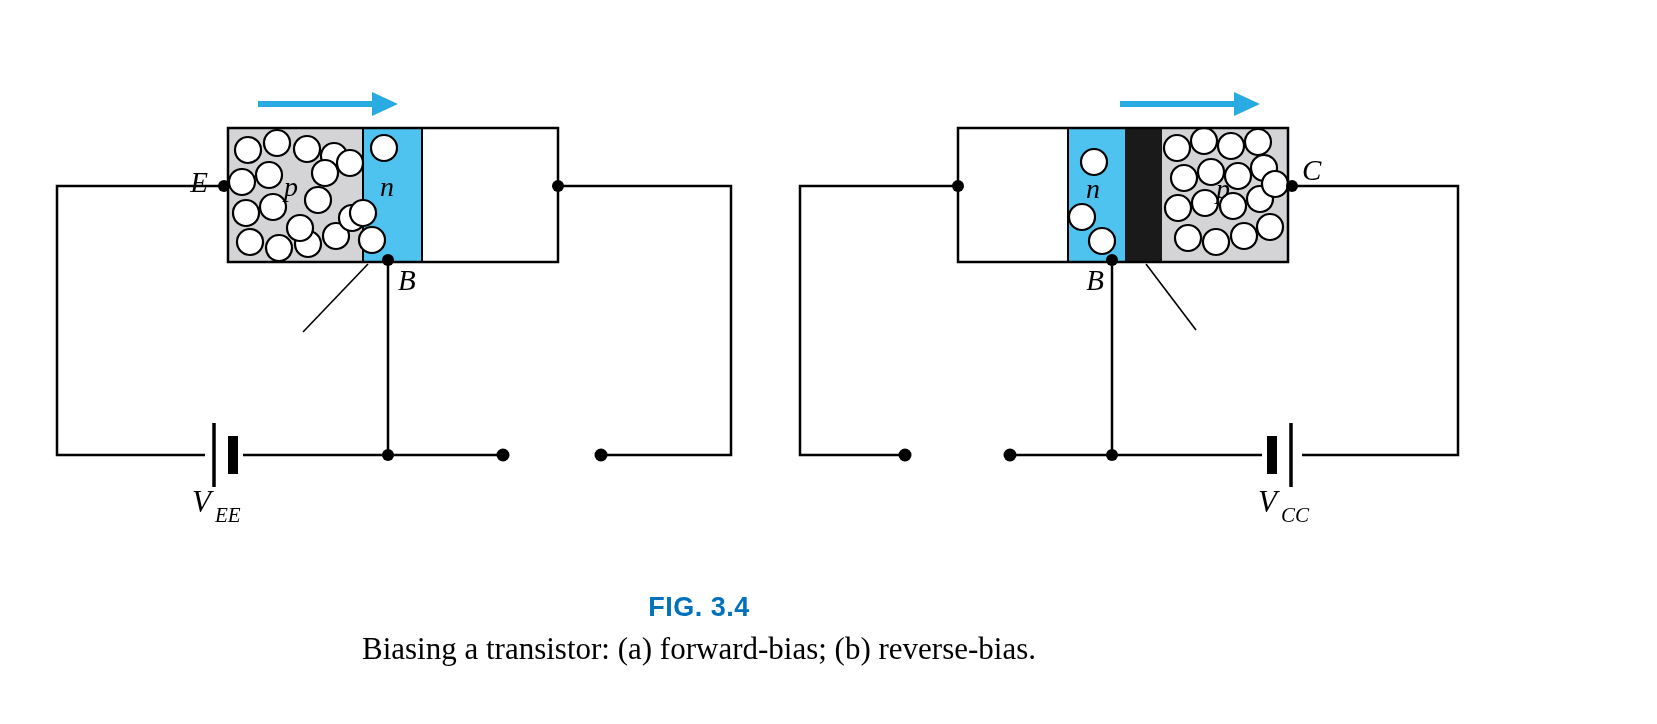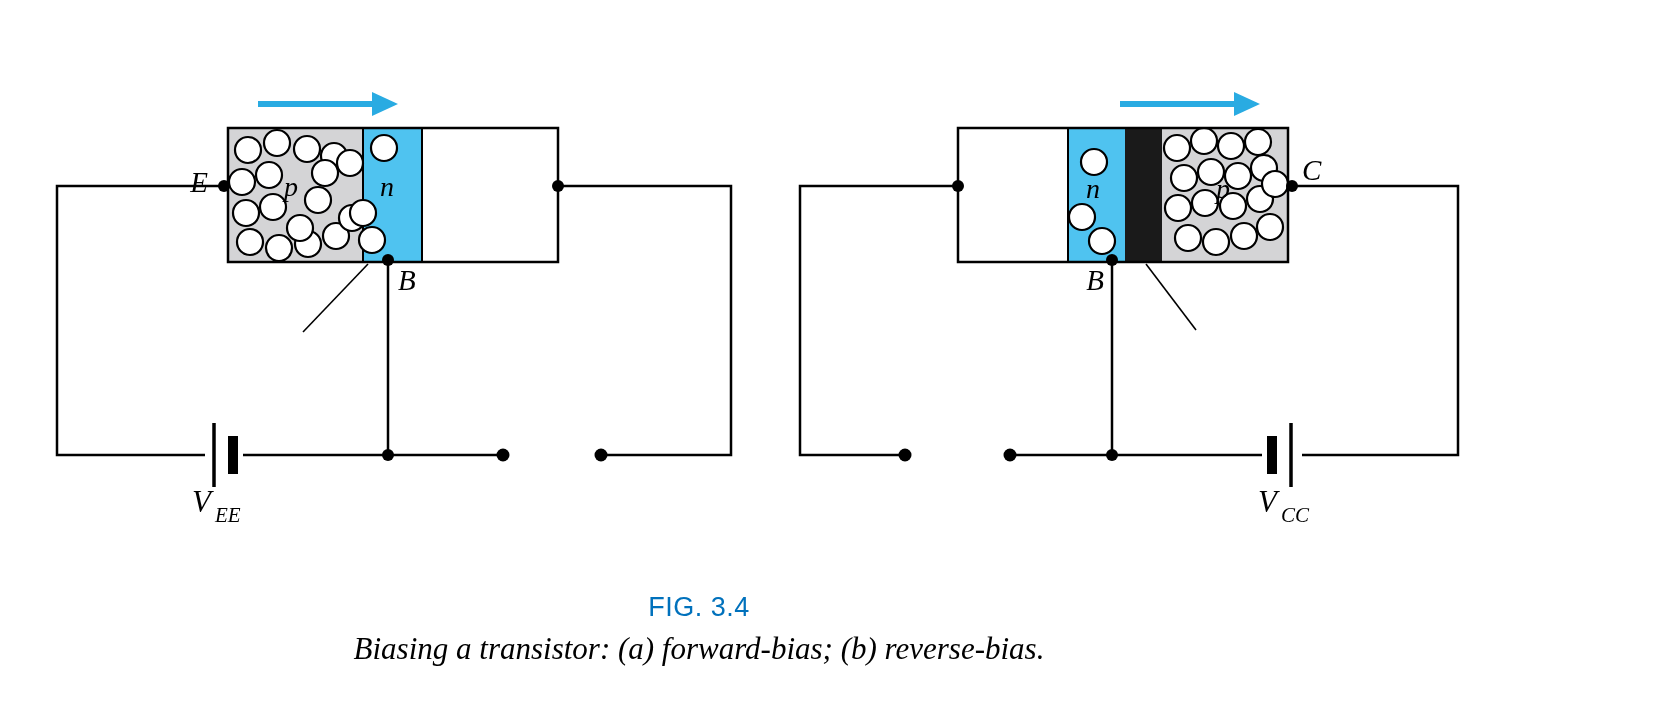--- a/index.html
+++ b/index.html
@@ -86,27 +86,26 @@
   }
   .caption-block {
     position: absolute;
     top: 592px;
     left: 0;
     width: 1398px;
     text-align: center;
   }
   .fig-tag {
     font-family: "Liberation Sans", sans-serif;
-    font-weight: normal;
+    font-weight: bold;
     font-size: 27px;
     letter-spacing: 0.5px;
   }
   .fig-text {
     font-family: "Liberation Serif", serif;
-    font-style: italic;
     font-size: 31px;
     color: #000000;
     margin-top: 8px;
     text-align: center;
   }
 </style>
 </head>
 <body>
 
 <div class="stage">

